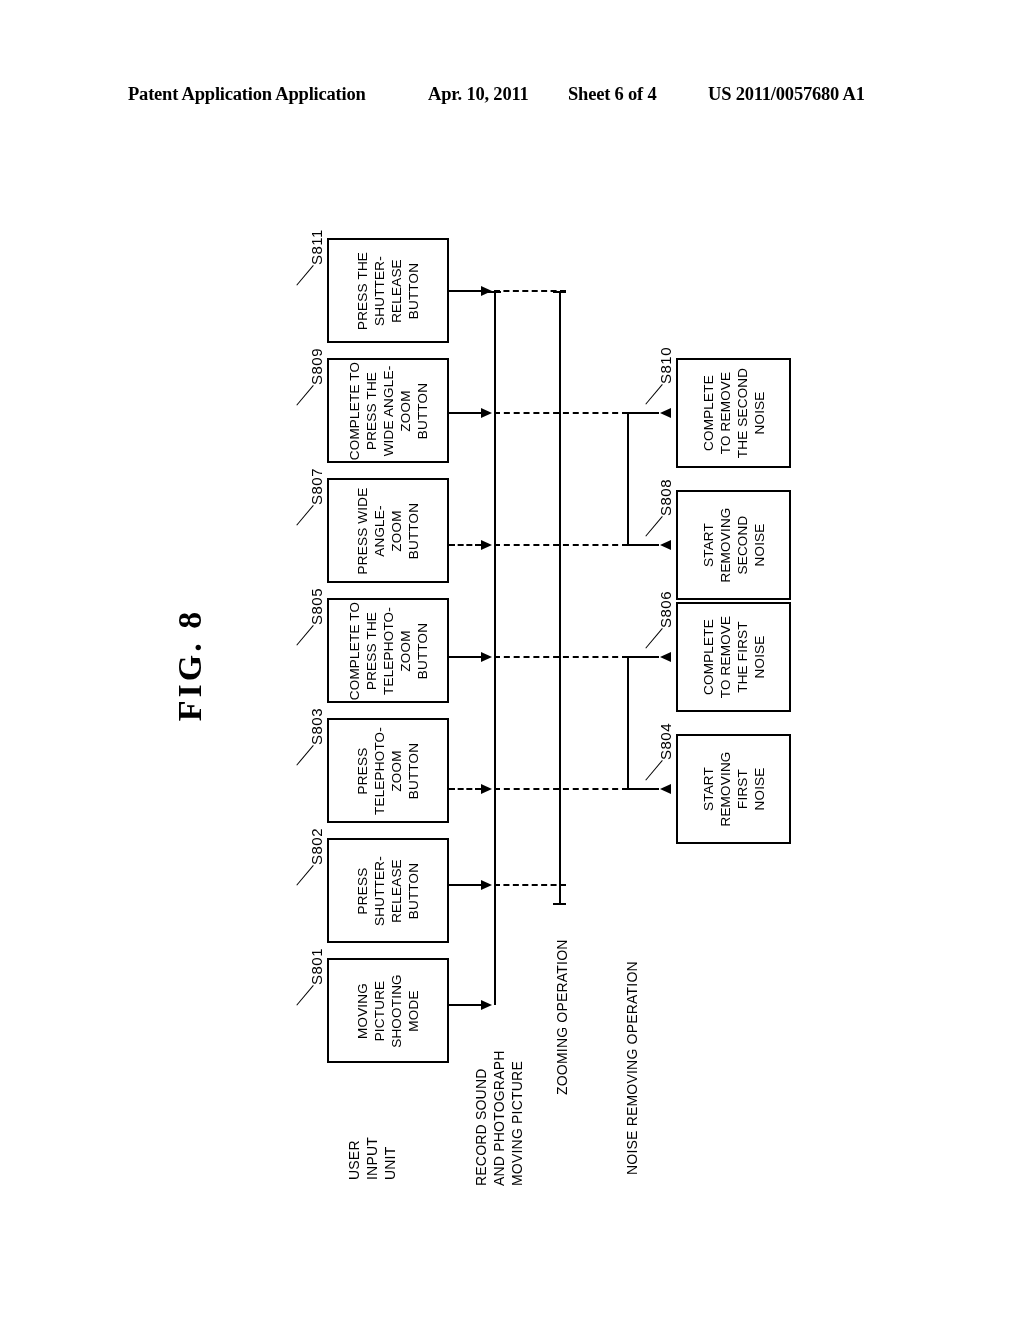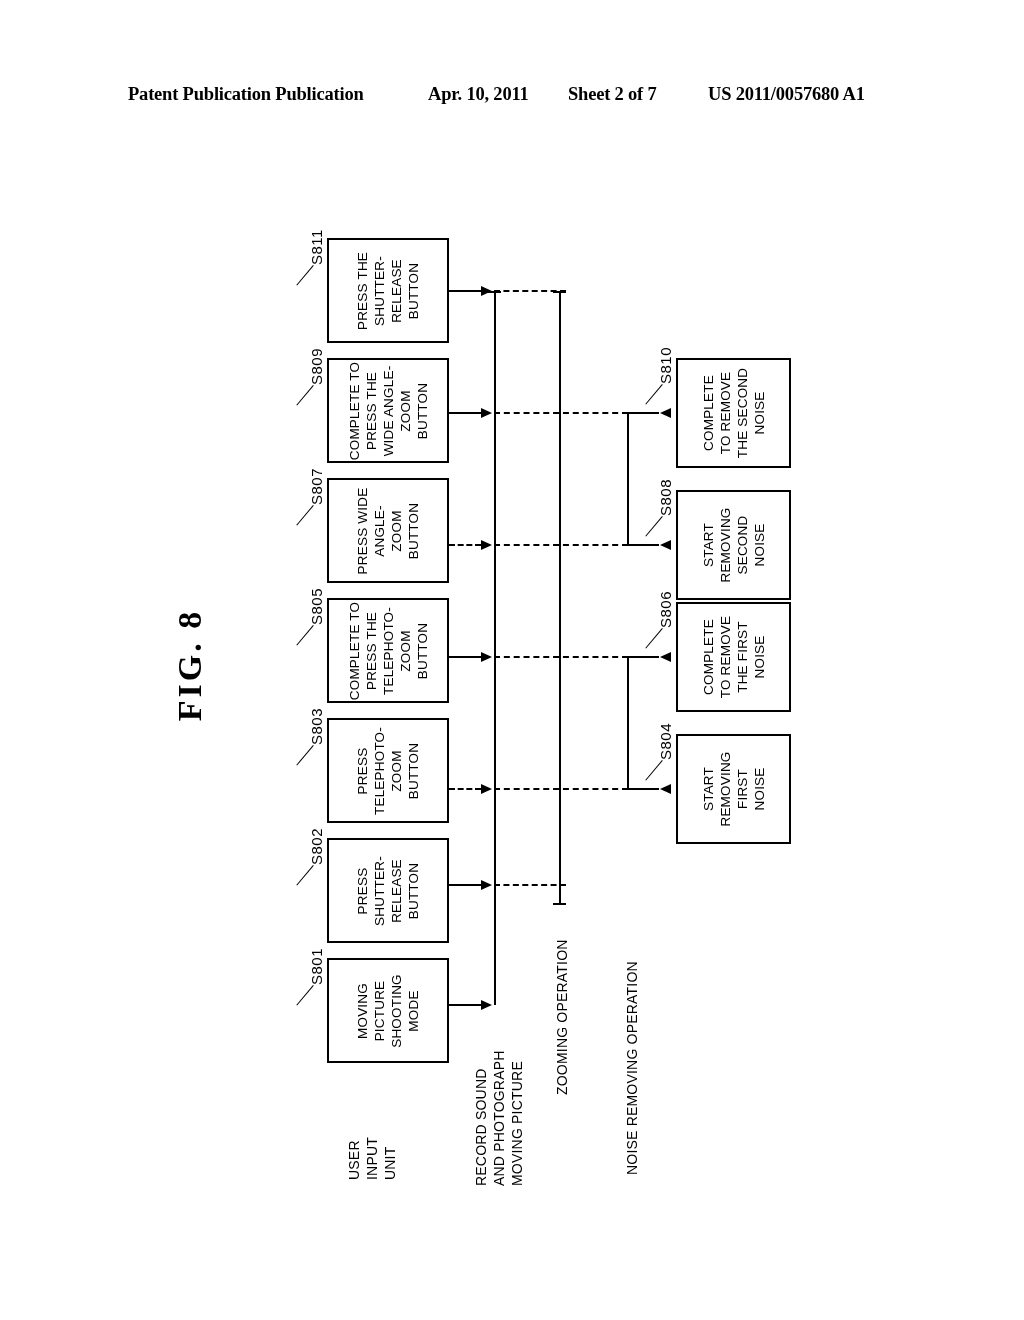--- a/index.html
+++ b/index.html
@@ -151,23 +151,23 @@
     font-size: 14px;
     line-height: 18px;
     letter-spacing: 0.2px;
     font-family: "Liberation Sans", sans-serif;
   }
 </style>
 </head>
 <body>
 
 <div id="page-header">
-  <span class="hdr" id="hdr-pub">Patent Publication Publication</span>
+  <span class="hdr" id="hdr-pub">Patent Application Application</span>
   <span class="hdr" id="hdr-date">Apr. 10, 2011</span>
-  <span class="hdr" id="hdr-sheet">Sheet 2 of 7</span>
+  <span class="hdr" id="hdr-sheet">Sheet 6 of 4</span>
   <span class="hdr" id="hdr-num">US 2011/0057680 A1</span>
 </div>
 
 <div id="fig-title">FIG.  8</div>
 
 <div id="diagram">
 
   <div class="node" style="left:327px; top:958px; width:122px; height:105px;">
     <div class="node-label">MOVING
 PICTURE

